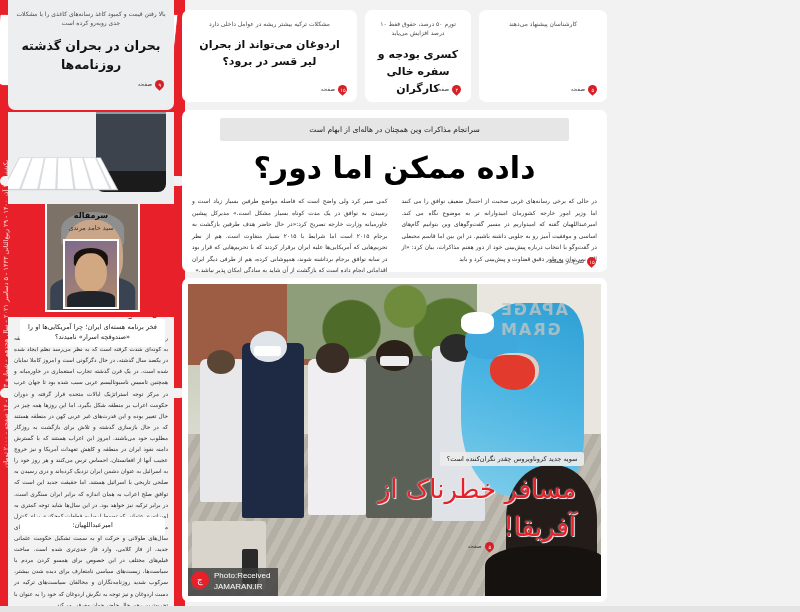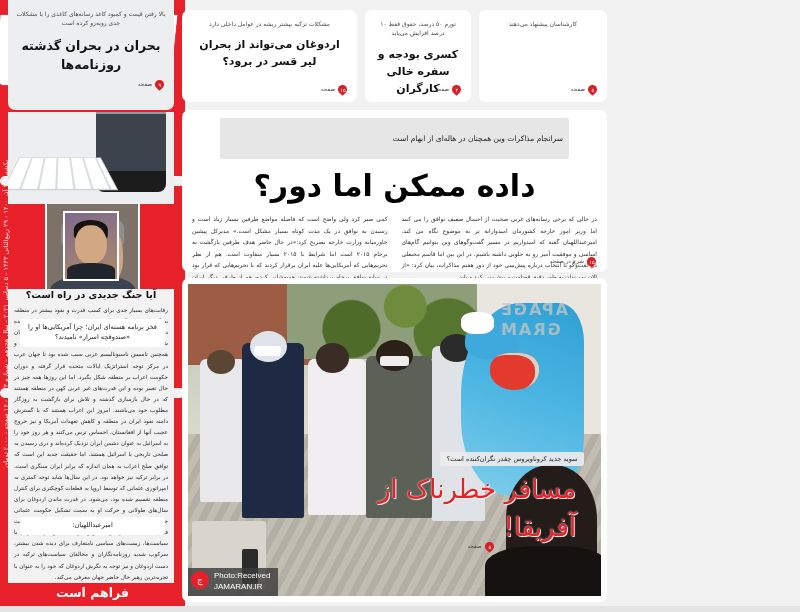--- a/index.html
+++ b/index.html
@@ -197,21 +197,22 @@
     position:absolute; right:193px; top:110px;
     width:425px; height:162px;
     background:#ffffff;
     border-radius:7px;
     padding:8px 10px 6px;
   }
   .lead-kicker {
     background:#e6e6e6;
     color:#222;
     font-size:7.5px;
-    padding:16px 6px;
+    text-align:center;
+    padding:7px 6px;
     margin:0 28px;
     border-radius:2px;
   }
   .lead-head {
     text-align:center;
     font-size:30px;
     font-weight:bold;
     color:#000;
     margin-top:9px;
     letter-spacing:-0.5px;
@@ -654,20 +655,24 @@
   </div>
 
   <div class="rightcol">
     <div class="rc-photo">
       <div class="rc-man"></div>
 
       <div class="rc-arm"></div>
       <div class="rc-papers"></div>
     </div>
 
+    <div class="rc-serm">
+      <div class="t1">سرمقاله</div>
+      <div class="t2">سید حامد مرندی</div>
+    </div>
 
     <div class="rc-avatar">
       <div class="hair"></div>
         <div class="face"></div>
         <div class="suit"></div>
     </div>
 
     <div class="rc-article">
       <div class="rc-title">آیا جنگ جدیدی در راه است؟</div>
       <div class="rc-body">رقابت‌های بسیار جدی برای کسب قدرت و نفوذ بیشتر در منطقه به گونه‌ای شدت گرفته است که به نظر می‌رسد نظم ایجاد شده در یکصد سال گذشته، در حال دگرگونی است و امروز کاملا نمایان شده است. در یک قرن گذشته تجارب استعماری در خاورمیانه و همچنین تاسیس ناسیونالیسم عربی سبب شده بود تا جهان عرب در مرکز توجه استراتژیک ایالات متحده قرار گرفته و دوران حکومت اعراب بر منطقه شکل بگیرد. اما این روزها همه چیز در حال تغییر بوده و این قدرت‌های غیر عربی کهن در منطقه هستند که در حال بازسازی گذشته و تلاش برای بازگشت به روزگار مطلوب خود می‌باشند. امروز این اعراب هستند که با گسترش دامنه نفوذ ایران در منطقه و کاهش تعهدات آمریکا و نیز خروج عجیب آنها از افغانستان، احساس ترس می‌کنند و هر روز خود را به اسرائیل به عنوان دشمن ایران نزدیک کرده‌اند و دری رسیدن به صلحی تاریخی با اسرائیل هستند. اما حقیقت جدید این است که توافق صلح اعراب به همان اندازه که برابر ایران سنگری است، در برابر ترکیه نیز خواهد بود. در این سال‌ها شاید توجه کمتری به امپراتوری عثمانی که توسط اروپا به قطعات کوچکتری برای کنترل منطقه تقسیم شده بود، می‌شود. در قدرت ماندن اردوغان برای سال‌های طولانی و حرکت او به سمت تشکیل حکومت عثمانی جدید، از فاز کلامی، وارد فاز جدی‌تری شده است. ساخت فیلم‌های مختلف در این خصوص برای همسو کردن مردم با سیاست‌ها، زیست‌های سیاسی نامتعارف برای دیده شدن بیشتر، سرکوب شدید روزنامه‌نگاران و مخالفان سیاست‌های ترکیه در دست اردوغان و نیز توجه به نگرش اردوغان که خود را به عنوان با تجربه‌ترین رهبر حال حاضر جهان معرفی می‌کند.</div>

